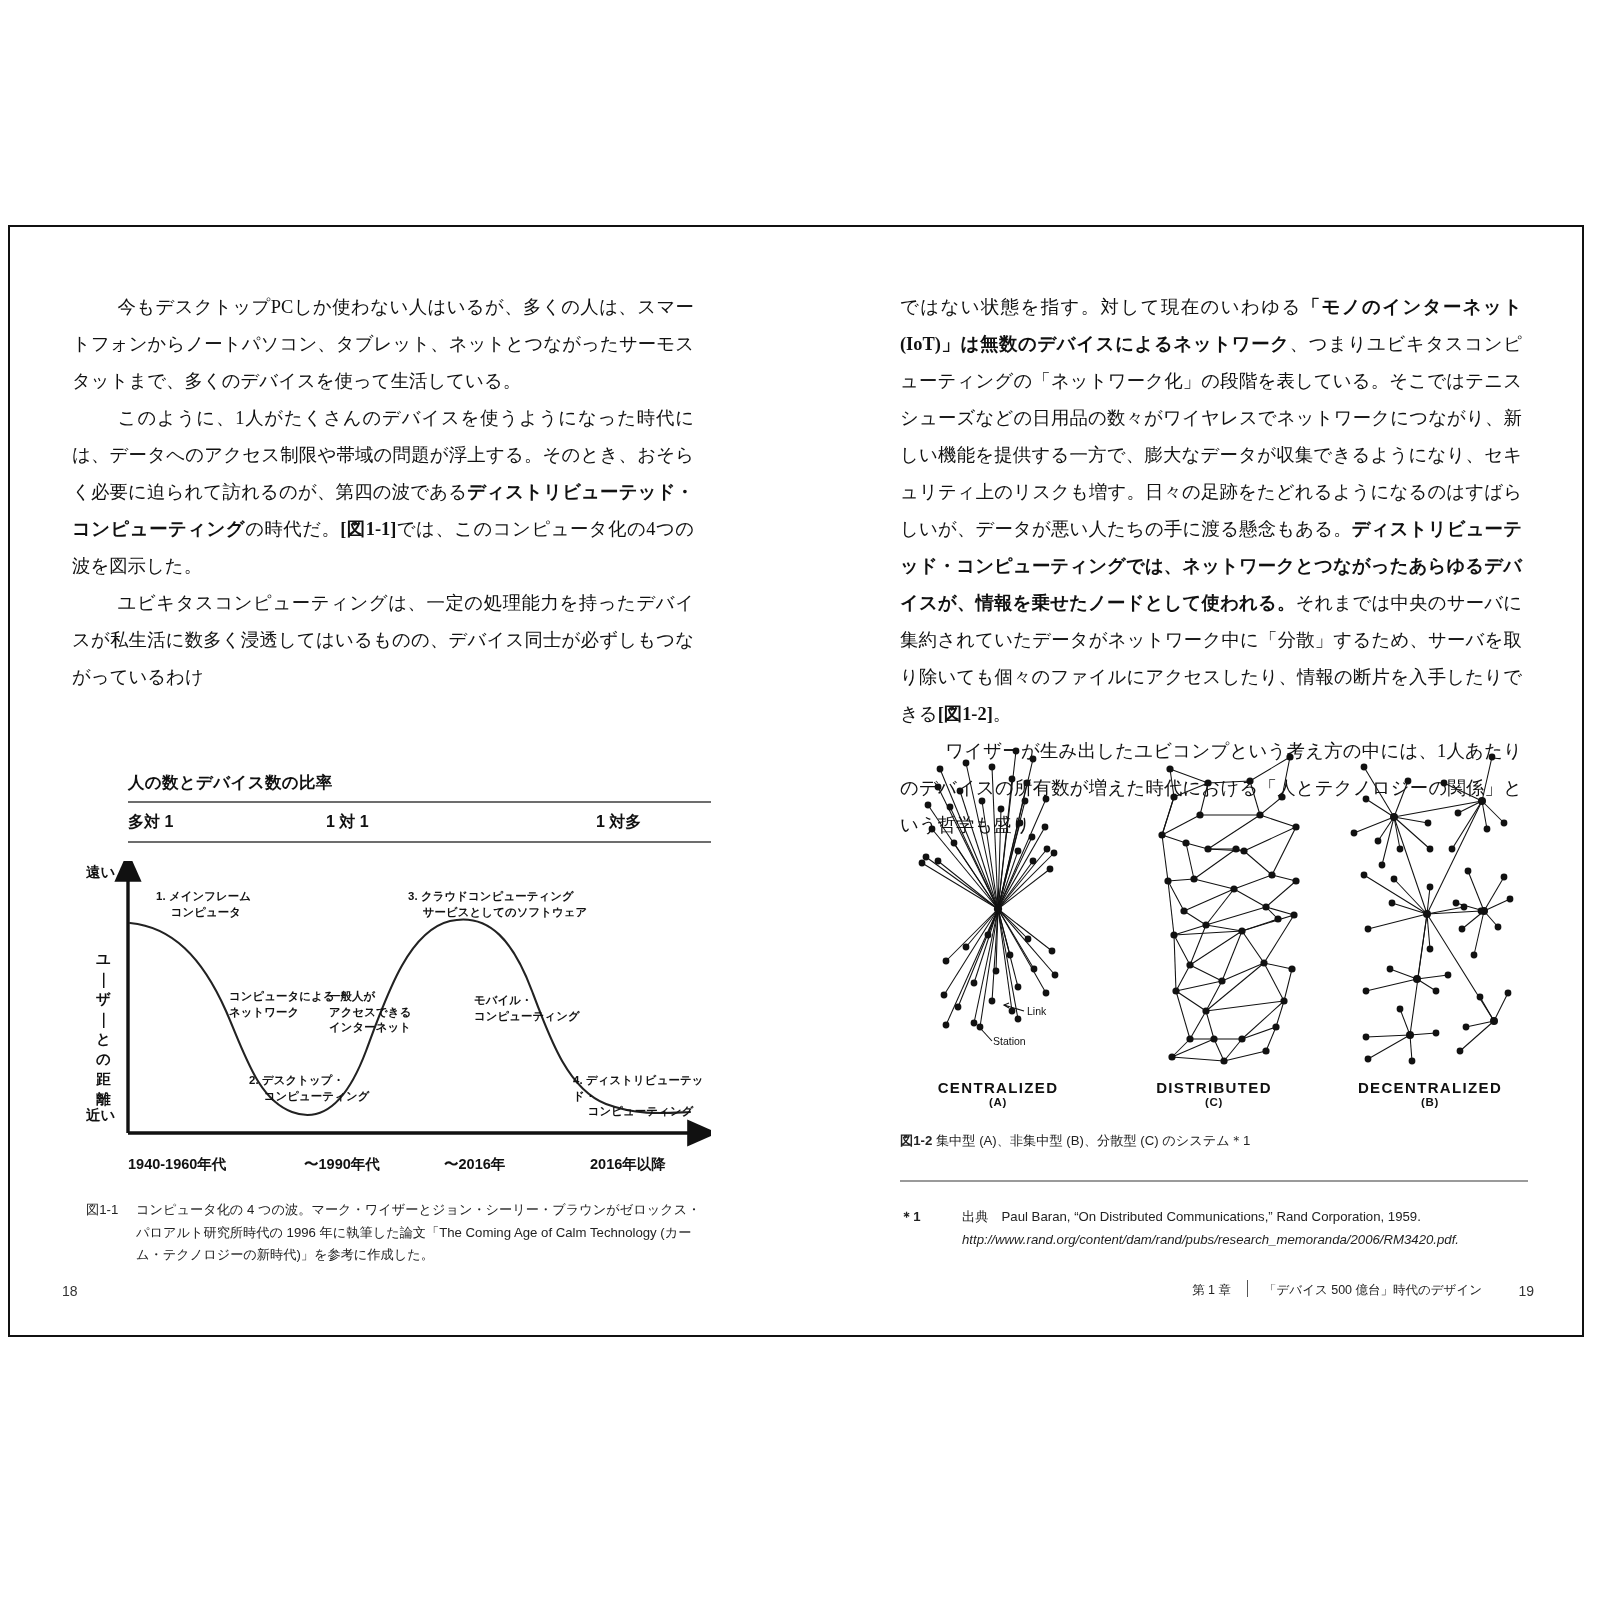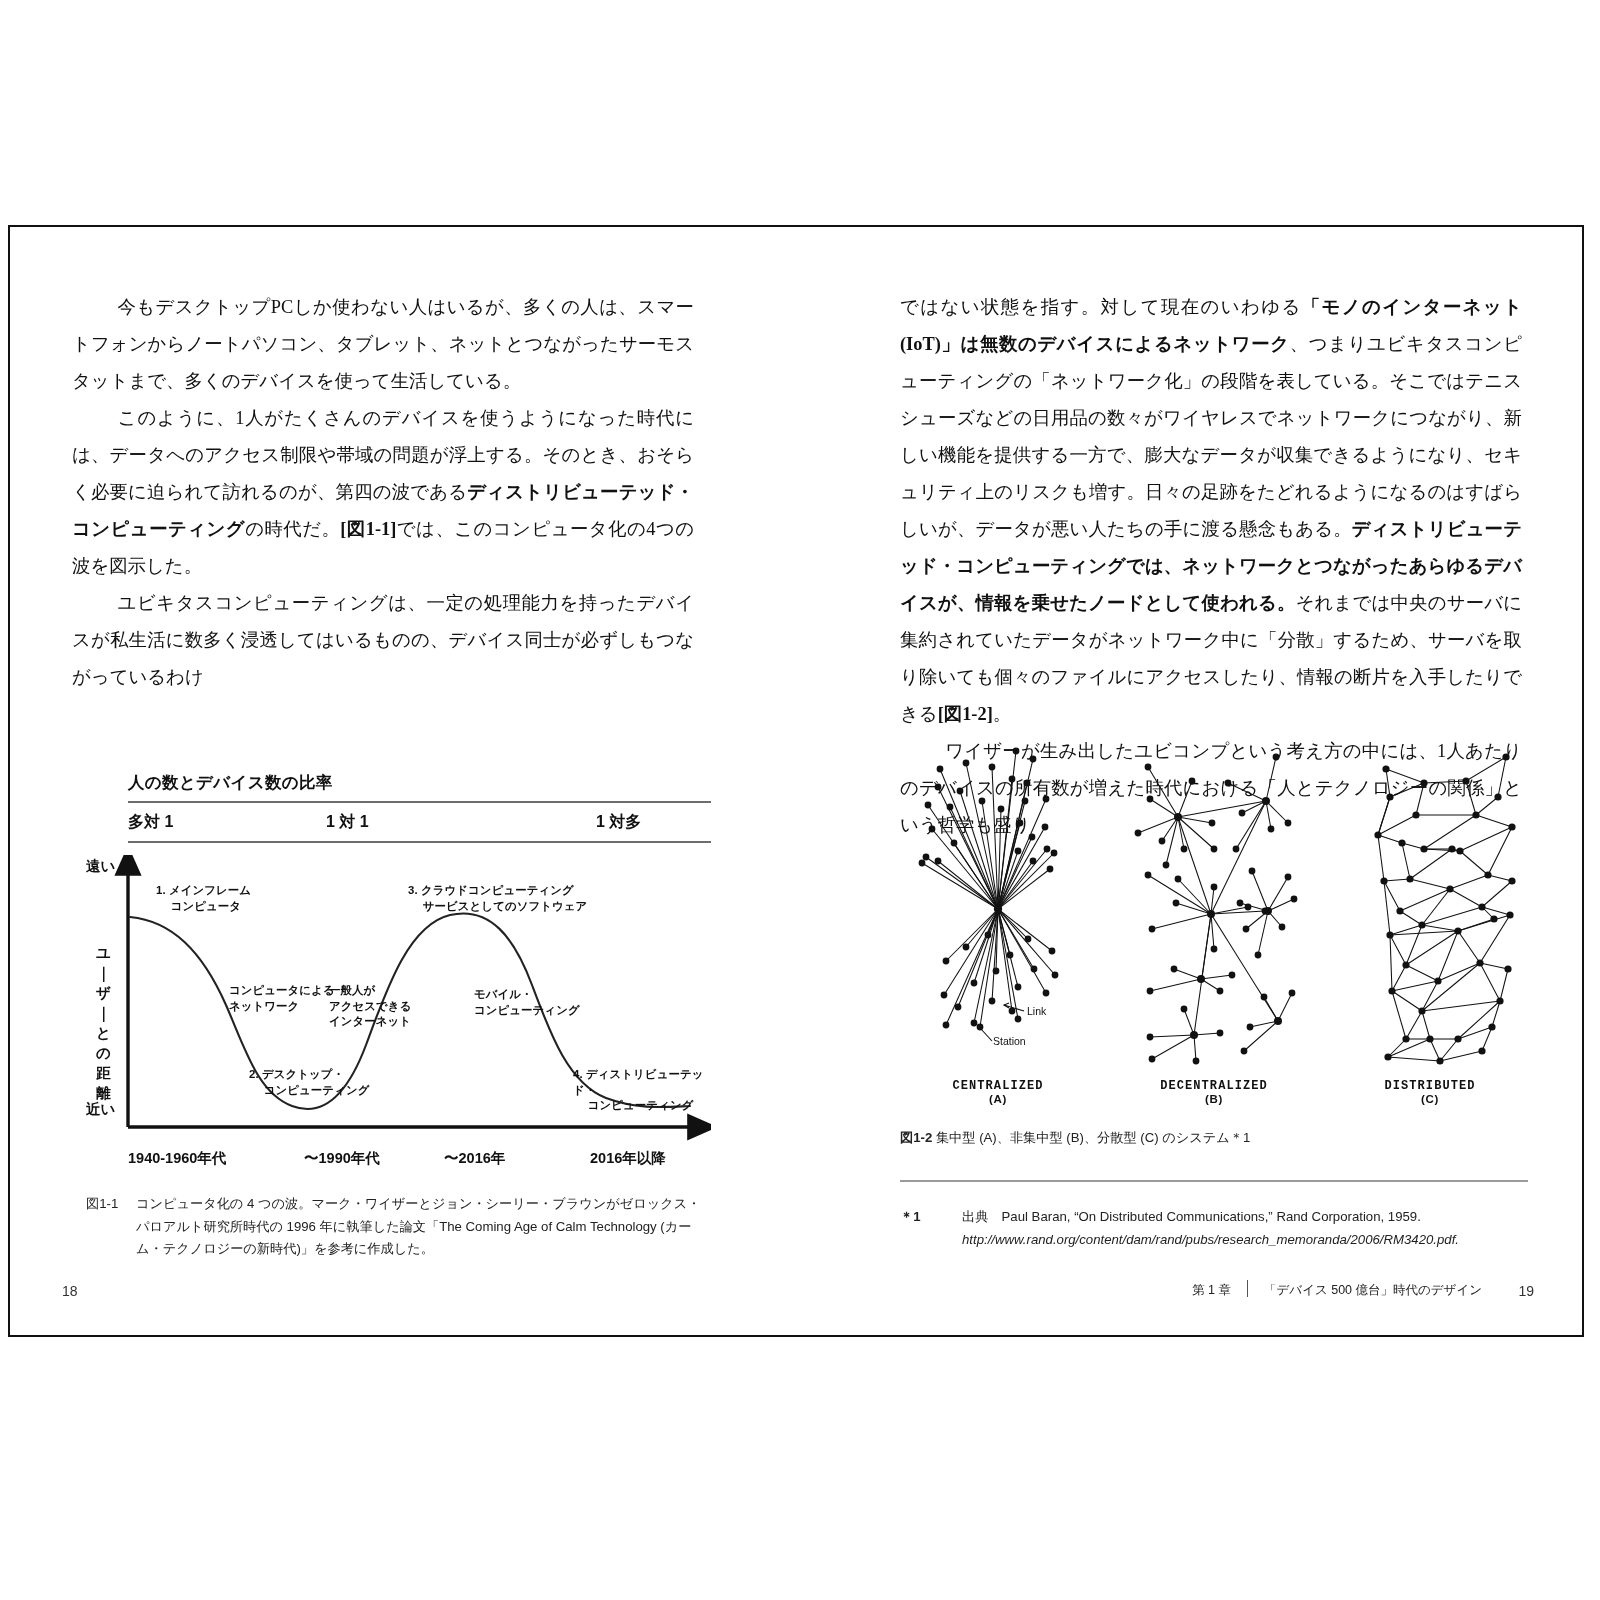--- a/index.html
+++ b/index.html
@@ -37,21 +37,21 @@
   .fig1-ratio{
     position:relative;height:38px;margin-left:42px;
   }
   .fig1-ratio span{
     position:absolute;top:9px;font-size:16px;font-weight:700;color:#111;
   }
   .r0{left:0;}
   .r1{left:198px;}
   .r2{left:468px;}
 
-  .plot{position:relative;height:292px;margin-top:12px;}
+  .plot{position:relative;height:292px;margin-top:18px;}
   .plot svg{position:absolute;left:0;top:0;}
   .ax-far,.ax-near{
     position:absolute;left:0;font-size:14.5px;font-weight:700;color:#111;
   }
   .ax-far{top:2px;}
   .ax-near{top:245px;}
   .ax-ylabel{
     position:absolute;left:9px;top:88px;width:17px;
     font-size:14.5px;font-weight:700;line-height:20px;text-align:center;color:#111;
   }
@@ -79,21 +79,21 @@
     font-family:"Liberation Sans","DejaVu Sans",sans-serif;
   }
   .cap .capnum{font-weight:400;float:left;}
   .cap .capbody{display:block;margin-left:50px;}
 
   
   .fig2{position:absolute;left:102px;top:512px;width:628px;}
   .nets{display:flex;justify-content:space-between;align-items:flex-start;}
   .net{text-align:center;}
   .net-name{
-    margin-top:6px;font-size:12px;font-weight:700;letter-spacing:.09em;color:#111;font-family:Liberation Mono, monospace;
+    margin-top:6px;font-size:15px;font-weight:700;letter-spacing:.09em;color:#111;
   }
   .net-sub{font-size:11.5px;font-weight:700;letter-spacing:.06em;color:#111;}
   .fig2-cap{
     margin-top:22px;font-size:13.2px;line-height:22px;color:#222;
   }
   .fig2-cap .capnum{font-weight:700;}
 
   
   .fn-rule{position:absolute;left:102px;top:953px;width:628px;height:1.6px;background:#9a9a9a;}
   .fn{
@@ -315,137 +315,20 @@
             </g>
             <text x="127" y="276" font-family="'Liberation Sans',sans-serif" font-size="10.5" fill="#111">Link</text>
 
             <g stroke="#111" stroke-width="1.1" fill="none">
               <path d="M92,302 L81,290"></path>
             </g>
             <text x="93" y="306" font-family="'Liberation Sans',sans-serif" font-size="10.5" fill="#111">Station</text>
           </svg>
           <div class="net-name">CENTRALIZED</div>
           <div class="net-sub">(A)</div>
-        </div>
-
-        <div class="net">
-          <svg width="196" height="330" viewBox="0 0 196 330">
-            <g stroke="#111" stroke-width="1.05" fill="none">
-
-              <path d="M62,78 L32,28"></path>
-                <path d="M62,78 L76,42"></path>
-                <path d="M62,78 L34,60"></path>
-              <path d="M62,78 L22,94"></path>
-                <path d="M62,78 L96,84"></path>
-                <path d="M62,78 L46,102"></path>
-              <path d="M62,78 L68,110"></path>
-                <path d="M62,78 L98,110"></path>
-                <path d="M62,78 L50,126"></path>
-
-              <path d="M150,62 L160,18"></path>
-                <path d="M150,62 L112,44"></path>
-                <path d="M150,62 L126,74"></path>
-              <path d="M150,62 L172,84"></path>
-                <path d="M150,62 L155,90"></path>
-                <path d="M150,62 L120,110"></path>
-              <path d="M150,62 L62,78"></path>
-
-              <path d="M95,175 L32,136"></path>
-                <path d="M95,175 L62,140"></path>
-                <path d="M95,175 L60,164"></path>
-              <path d="M95,175 L36,190"></path>
-                <path d="M95,175 L98,148"></path>
-                <path d="M95,175 L132,168"></path>
-              <path d="M95,175 L149,172"></path>
-                <path d="M95,175 L98,210"></path>
-                <path d="M95,175 L86,238"></path>
-              <path d="M95,175 L62,78"></path>
-                <path d="M95,175 L150,62"></path>
-
-              <path d="M152,172 L136,132"></path>
-                <path d="M152,172 L172,138"></path>
-                <path d="M152,172 L124,164"></path>
-              <path d="M152,172 L178,160"></path>
-                <path d="M152,172 L130,190"></path>
-                <path d="M152,172 L166,188"></path>
-              <path d="M152,172 L142,216"></path>
-
-              <path d="M85,240 L58,230"></path>
-                <path d="M85,240 L116,236"></path>
-                <path d="M85,240 L34,252"></path>
-              <path d="M85,240 L104,252"></path>
-
-              <path d="M78,296 L34,298"></path>
-                <path d="M78,296 L68,270"></path>
-                <path d="M78,296 L104,294"></path>
-              <path d="M78,296 L36,320"></path>
-                <path d="M78,296 L80,322"></path>
-                <path d="M78,296 L95,175"></path>
-
-              <path d="M162,282 L148,258"></path>
-                <path d="M162,282 L176,254"></path>
-                <path d="M162,282 L134,288"></path>
-              <path d="M162,282 L128,312"></path>
-                <path d="M162,282 L95,175"></path>
-            </g>
-            <g fill="#111">
-              <circle cx="62" cy="78" r="4"></circle>
-                <circle cx="150" cy="62" r="4"></circle>
-                <circle cx="95" cy="175" r="4"></circle>
-              <circle cx="152" cy="172" r="4"></circle>
-                <circle cx="85" cy="240" r="4"></circle>
-                <circle cx="78" cy="296" r="4"></circle>
-              <circle cx="162" cy="282" r="4"></circle>
-              <circle cx="32" cy="28" r="3.4"></circle>
-                <circle cx="76" cy="42" r="3.4"></circle>
-                <circle cx="34" cy="60" r="3.4"></circle>
-              <circle cx="22" cy="94" r="3.4"></circle>
-                <circle cx="96" cy="84" r="3.4"></circle>
-                <circle cx="46" cy="102" r="3.4"></circle>
-              <circle cx="68" cy="110" r="3.4"></circle>
-                <circle cx="98" cy="110" r="3.4"></circle>
-                <circle cx="50" cy="126" r="3.4"></circle>
-              <circle cx="160" cy="18" r="3.4"></circle>
-                <circle cx="112" cy="44" r="3.4"></circle>
-                <circle cx="126" cy="74" r="3.4"></circle>
-              <circle cx="172" cy="84" r="3.4"></circle>
-                <circle cx="155" cy="90" r="3.4"></circle>
-                <circle cx="120" cy="110" r="3.4"></circle>
-              <circle cx="32" cy="136" r="3.4"></circle>
-                <circle cx="62" cy="140" r="3.4"></circle>
-                <circle cx="60" cy="164" r="3.4"></circle>
-              <circle cx="36" cy="190" r="3.4"></circle>
-                <circle cx="98" cy="148" r="3.4"></circle>
-                <circle cx="132" cy="168" r="3.4"></circle>
-              <circle cx="149" cy="172" r="3.4"></circle>
-                <circle cx="98" cy="210" r="3.4"></circle>
-              <circle cx="136" cy="132" r="3.4"></circle>
-                <circle cx="172" cy="138" r="3.4"></circle>
-                <circle cx="124" cy="164" r="3.4"></circle>
-              <circle cx="178" cy="160" r="3.4"></circle>
-                <circle cx="130" cy="190" r="3.4"></circle>
-                <circle cx="166" cy="188" r="3.4"></circle>
-              <circle cx="142" cy="216" r="3.4"></circle>
-              <circle cx="58" cy="230" r="3.4"></circle>
-                <circle cx="116" cy="236" r="3.4"></circle>
-                <circle cx="34" cy="252" r="3.4"></circle>
-              <circle cx="104" cy="252" r="3.4"></circle>
-              <circle cx="34" cy="298" r="3.4"></circle>
-                <circle cx="68" cy="270" r="3.4"></circle>
-                <circle cx="104" cy="294" r="3.4"></circle>
-              <circle cx="36" cy="320" r="3.4"></circle>
-                <circle cx="80" cy="322" r="3.4"></circle>
-              <circle cx="148" cy="258" r="3.4"></circle>
-                <circle cx="176" cy="254" r="3.4"></circle>
-                <circle cx="134" cy="288" r="3.4"></circle>
-              <circle cx="128" cy="312" r="3.4"></circle>
-            </g>
-          </svg>
-          <div class="net-name">DECENTRALIZED</div>
-          <div class="net-sub">(B)</div>
         </div>
 
         <div class="net">
           <svg width="196" height="330" viewBox="0 0 196 330">
             <g stroke="#111" stroke-width="1.05" fill="none">
               <path d="M54,30 L92,44 L134,42 L174,18"></path>
               <path d="M54,30 L58,58"></path>
                 <path d="M174,18 L166,58"></path>
               <path d="M58,58 L46,96"></path>
                 <path d="M92,44 L84,76"></path>
@@ -560,20 +443,137 @@
                 <circle cx="126" cy="300" r="3.6"></circle>
               <circle cx="160" cy="288" r="3.6"></circle>
                 <circle cx="56" cy="318" r="3.6"></circle>
                 <circle cx="108" cy="322" r="3.6"></circle>
               <circle cx="150" cy="312" r="3.6"></circle>
             </g>
           </svg>
           <div class="net-name">DISTRIBUTED</div>
           <div class="net-sub">(C)</div>
         </div>
+
+        <div class="net">
+          <svg width="196" height="330" viewBox="0 0 196 330">
+            <g stroke="#111" stroke-width="1.05" fill="none">
+
+              <path d="M62,78 L32,28"></path>
+                <path d="M62,78 L76,42"></path>
+                <path d="M62,78 L34,60"></path>
+              <path d="M62,78 L22,94"></path>
+                <path d="M62,78 L96,84"></path>
+                <path d="M62,78 L46,102"></path>
+              <path d="M62,78 L68,110"></path>
+                <path d="M62,78 L98,110"></path>
+                <path d="M62,78 L50,126"></path>
+
+              <path d="M150,62 L160,18"></path>
+                <path d="M150,62 L112,44"></path>
+                <path d="M150,62 L126,74"></path>
+              <path d="M150,62 L172,84"></path>
+                <path d="M150,62 L155,90"></path>
+                <path d="M150,62 L120,110"></path>
+              <path d="M150,62 L62,78"></path>
+
+              <path d="M95,175 L32,136"></path>
+                <path d="M95,175 L62,140"></path>
+                <path d="M95,175 L60,164"></path>
+              <path d="M95,175 L36,190"></path>
+                <path d="M95,175 L98,148"></path>
+                <path d="M95,175 L132,168"></path>
+              <path d="M95,175 L149,172"></path>
+                <path d="M95,175 L98,210"></path>
+                <path d="M95,175 L86,238"></path>
+              <path d="M95,175 L62,78"></path>
+                <path d="M95,175 L150,62"></path>
+
+              <path d="M152,172 L136,132"></path>
+                <path d="M152,172 L172,138"></path>
+                <path d="M152,172 L124,164"></path>
+              <path d="M152,172 L178,160"></path>
+                <path d="M152,172 L130,190"></path>
+                <path d="M152,172 L166,188"></path>
+              <path d="M152,172 L142,216"></path>
+
+              <path d="M85,240 L58,230"></path>
+                <path d="M85,240 L116,236"></path>
+                <path d="M85,240 L34,252"></path>
+              <path d="M85,240 L104,252"></path>
+
+              <path d="M78,296 L34,298"></path>
+                <path d="M78,296 L68,270"></path>
+                <path d="M78,296 L104,294"></path>
+              <path d="M78,296 L36,320"></path>
+                <path d="M78,296 L80,322"></path>
+                <path d="M78,296 L95,175"></path>
+
+              <path d="M162,282 L148,258"></path>
+                <path d="M162,282 L176,254"></path>
+                <path d="M162,282 L134,288"></path>
+              <path d="M162,282 L128,312"></path>
+                <path d="M162,282 L95,175"></path>
+            </g>
+            <g fill="#111">
+              <circle cx="62" cy="78" r="4"></circle>
+                <circle cx="150" cy="62" r="4"></circle>
+                <circle cx="95" cy="175" r="4"></circle>
+              <circle cx="152" cy="172" r="4"></circle>
+                <circle cx="85" cy="240" r="4"></circle>
+                <circle cx="78" cy="296" r="4"></circle>
+              <circle cx="162" cy="282" r="4"></circle>
+              <circle cx="32" cy="28" r="3.4"></circle>
+                <circle cx="76" cy="42" r="3.4"></circle>
+                <circle cx="34" cy="60" r="3.4"></circle>
+              <circle cx="22" cy="94" r="3.4"></circle>
+                <circle cx="96" cy="84" r="3.4"></circle>
+                <circle cx="46" cy="102" r="3.4"></circle>
+              <circle cx="68" cy="110" r="3.4"></circle>
+                <circle cx="98" cy="110" r="3.4"></circle>
+                <circle cx="50" cy="126" r="3.4"></circle>
+              <circle cx="160" cy="18" r="3.4"></circle>
+                <circle cx="112" cy="44" r="3.4"></circle>
+                <circle cx="126" cy="74" r="3.4"></circle>
+              <circle cx="172" cy="84" r="3.4"></circle>
+                <circle cx="155" cy="90" r="3.4"></circle>
+                <circle cx="120" cy="110" r="3.4"></circle>
+              <circle cx="32" cy="136" r="3.4"></circle>
+                <circle cx="62" cy="140" r="3.4"></circle>
+                <circle cx="60" cy="164" r="3.4"></circle>
+              <circle cx="36" cy="190" r="3.4"></circle>
+                <circle cx="98" cy="148" r="3.4"></circle>
+                <circle cx="132" cy="168" r="3.4"></circle>
+              <circle cx="149" cy="172" r="3.4"></circle>
+                <circle cx="98" cy="210" r="3.4"></circle>
+              <circle cx="136" cy="132" r="3.4"></circle>
+                <circle cx="172" cy="138" r="3.4"></circle>
+                <circle cx="124" cy="164" r="3.4"></circle>
+              <circle cx="178" cy="160" r="3.4"></circle>
+                <circle cx="130" cy="190" r="3.4"></circle>
+                <circle cx="166" cy="188" r="3.4"></circle>
+              <circle cx="142" cy="216" r="3.4"></circle>
+              <circle cx="58" cy="230" r="3.4"></circle>
+                <circle cx="116" cy="236" r="3.4"></circle>
+                <circle cx="34" cy="252" r="3.4"></circle>
+              <circle cx="104" cy="252" r="3.4"></circle>
+              <circle cx="34" cy="298" r="3.4"></circle>
+                <circle cx="68" cy="270" r="3.4"></circle>
+                <circle cx="104" cy="294" r="3.4"></circle>
+              <circle cx="36" cy="320" r="3.4"></circle>
+                <circle cx="80" cy="322" r="3.4"></circle>
+              <circle cx="148" cy="258" r="3.4"></circle>
+                <circle cx="176" cy="254" r="3.4"></circle>
+                <circle cx="134" cy="288" r="3.4"></circle>
+              <circle cx="128" cy="312" r="3.4"></circle>
+            </g>
+          </svg>
+          <div class="net-name">DECENTRALIZED</div>
+          <div class="net-sub">(B)</div>
+        </div>
       </div>
 
       <div class="fig2-cap">
         <span class="capnum">図1-2</span>
         <span>集中型 (A)、非集中型 (B)、分散型 (C) のシステム＊1</span>
       </div>
     </div>
 
     <div class="fn-rule"></div>
     <div class="fn">

